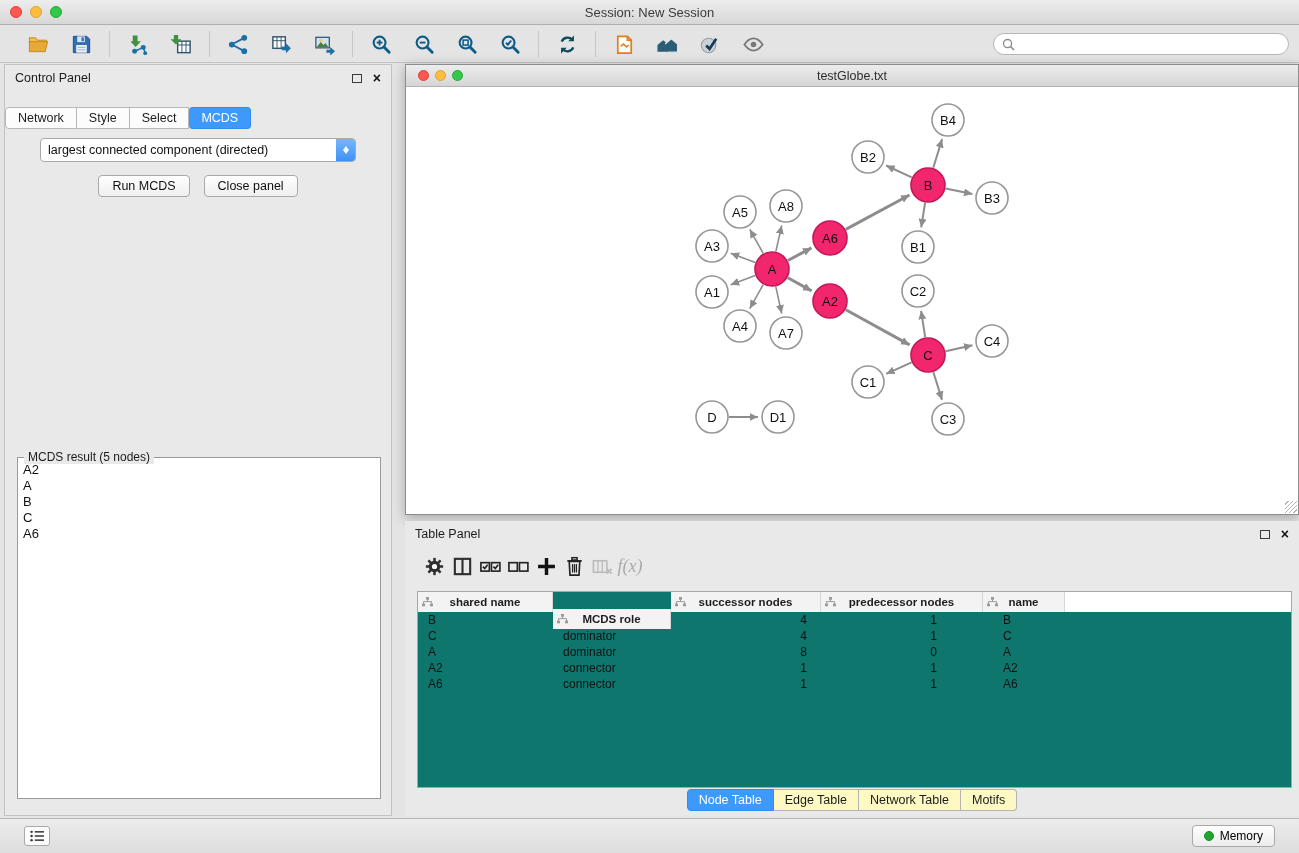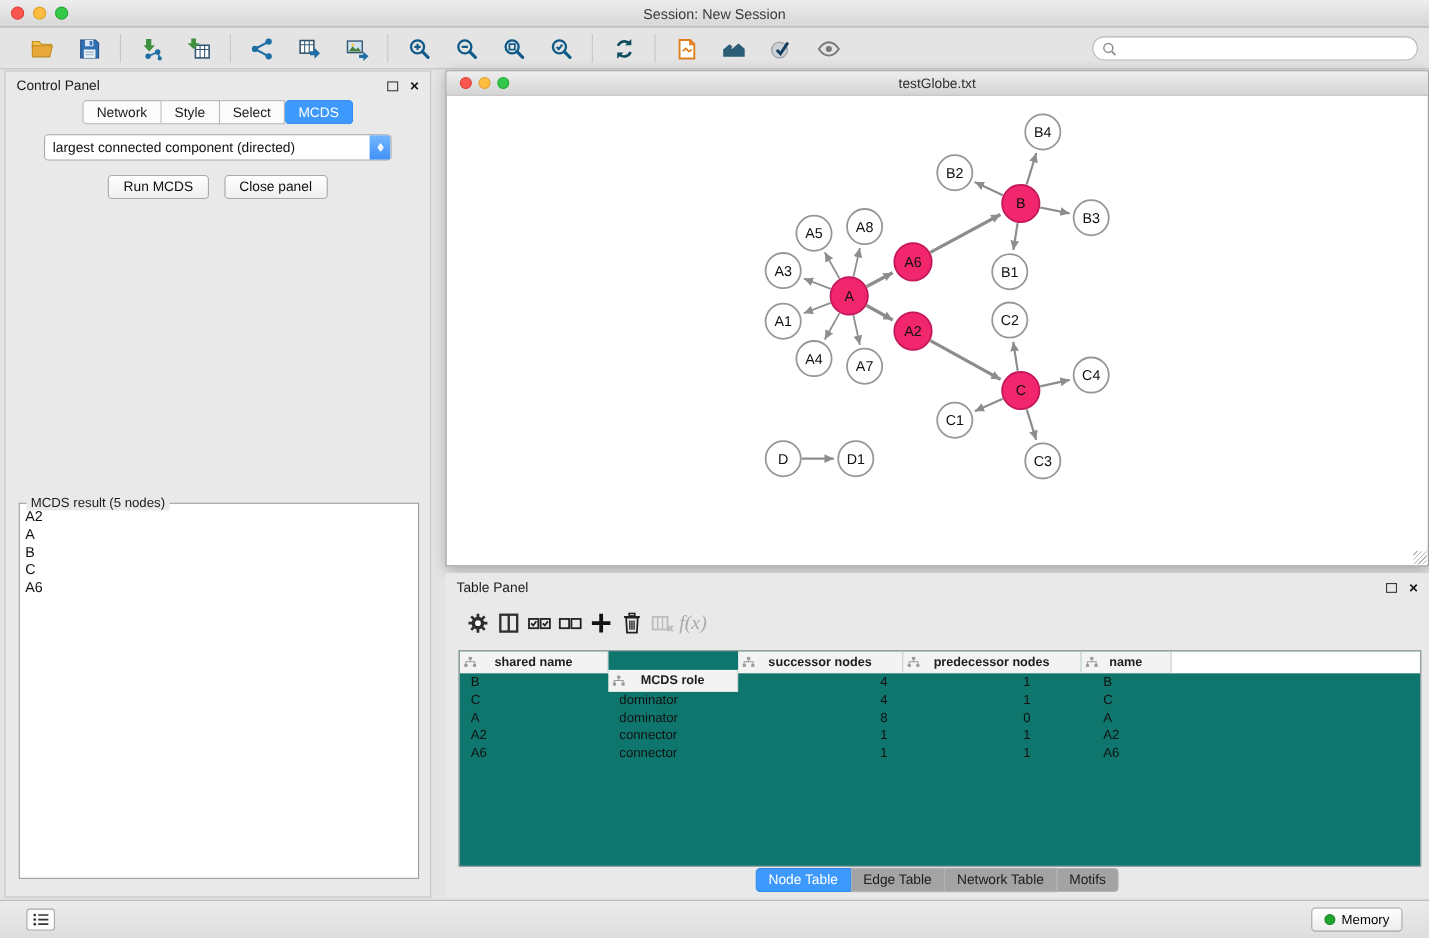--- a/index.html
+++ b/index.html
@@ -24,21 +24,21 @@
   .ico{display:flex;align-items:center;justify-content:center}
   .searchbox{margin-left:auto;width:296px;height:22px;border:1px solid #b7b7b7;border-radius:11px;background:#fff;display:flex;align-items:center;padding:0 8px;gap:5px}
   .searchbox input{border:none;outline:none;flex:1;font-size:12px;background:transparent;font-family:"Liberation Sans",sans-serif}
 
   
   .control-panel{position:absolute;left:4px;top:64px;width:388px;height:752px;background:#e9e9e9;border:1px solid #c2c2c2}
   .panel-header{height:26px;display:flex;align-items:center;padding:0 10px;font-size:12.5px;color:#1c1c1c}
   .panel-controls{margin-left:auto;display:flex;gap:11px;align-items:center}
   .float-box{width:10px;height:9px;border:1.5px solid #3a3a3a;display:inline-block}
   .close-x{font-size:14px;font-weight:bold;color:#141414;line-height:1;cursor:pointer}
-  .seg-tabs{display:flex;justify-content:center;margin-top:0}
+  .seg-tabs{display:flex;justify-content:flex-start;margin-top:16px}
   .seg-tab{font-size:12.5px;padding:3px 12px;background:#fcfcfc;border:1px solid #b7b7b7;border-left:none;color:#1c1c1c;cursor:pointer}
   .seg-tab:first-child{border-left:1px solid #b7b7b7;border-radius:4px 0 0 4px}
   .seg-tab:last-child{border-radius:0 4px 4px 0}
   .seg-tab.active{background:#3d99fb;border-color:#2f8bf0;color:#fff;border-radius:4px}
   .opt-label{text-align:center;margin-top:20px;font-size:13px}
   .dropdown{margin:9px auto 0;width:316px;height:24px;background:#fff;border:1px solid #a9a9a9;border-radius:4px;display:flex;align-items:center;overflow:hidden}
   .dropdown .val{flex:1;font-size:12.5px;padding:0 7px;white-space:nowrap;overflow:hidden}
   .stepper{width:19px;height:24px;background:linear-gradient(#76b9fd,#3c8ef8);display:flex;flex-direction:column;align-items:center;justify-content:center;gap:2px;border-radius:0 3px 3px 0}
   .tri-up{width:0;height:0;border:3.5px solid transparent;border-bottom:4.5px solid #fff;margin-bottom:-1px}
   .tri-down{width:0;height:0;border:3.5px solid transparent;border-top:4.5px solid #fff;margin-top:-1px}
@@ -69,21 +69,21 @@
   .th{position:relative;height:20px;background:#f3f3f3;border-right:1px solid #d6d6d6;display:flex;align-items:center;justify-content:center;font-size:11.5px;font-weight:bold;color:#1e1e1e}
   .th .th-ico{position:absolute;left:4px;top:5px;display:flex}
   .th.filler{flex:1;background:#fff;border-right:none}
   .tr{display:flex;height:16px;align-items:center;font-size:12px}
   .td{height:16px;line-height:16px;white-space:nowrap;overflow:hidden}
   .td.a0,.td.a1{padding-left:10px}
   .td.a2{text-align:right;padding-right:14px}
   .td.a3{text-align:right;padding-right:46px}
   .td.a4{padding-left:20px}
   .bottom-tabs{position:absolute;bottom:5px;left:0;right:0;display:flex;justify-content:center}
-  .btab{font-size:12.5px;padding:3px 11px;background:#a3a3a3;border:1px solid #b3b3b3;border-left:none;color:#1c1c1c;cursor:pointer}
+  .btab{font-size:12.5px;padding:3px 11px;background:#fef9c3;border:1px solid #b3b3b3;border-left:none;color:#1c1c1c;cursor:pointer}
   .btab:first-child{border-left:1px solid #b3b3b3;border-radius:4px 0 0 4px}
   .btab:last-child{border-radius:0 4px 4px 0}
   .btab.active{background:#3d99fb;border-color:#2f8bf0;color:#fff}
 
   
   .statusbar{position:absolute;left:0;right:0;bottom:0;height:35px;background:linear-gradient(#ececec,#dddddd);border-top:1px solid #b7b7b7;display:flex;align-items:center;padding:0 24px}
   .status-list-btn{width:26px;height:20px;border:1px solid #a9a9a9;border-radius:3px;background:#fcfcfc;display:flex;align-items:center;justify-content:center;cursor:pointer}
   .memory-btn{margin-left:auto;height:22px;border:1px solid #a9a9a9;border-radius:4px;background:linear-gradient(#ffffff,#ececec);display:flex;align-items:center;gap:6px;padding:0 11px;font-size:12px;font-family:"Liberation Sans",sans-serif;cursor:pointer}
   .mem-dot{width:10px;height:10px;border-radius:50%;background:#22a52f;border:1px solid #188a24;display:inline-block}
 </style>

